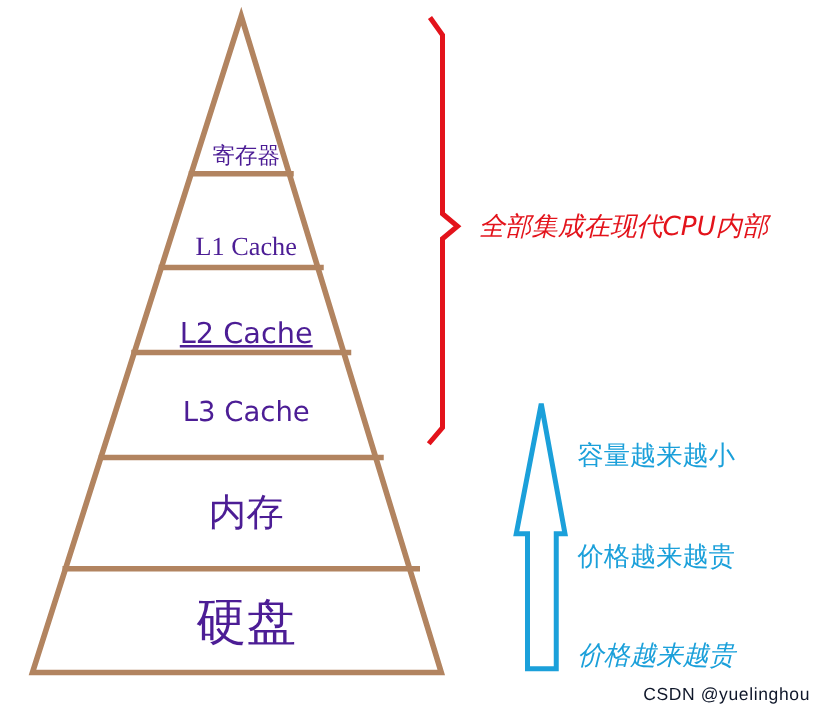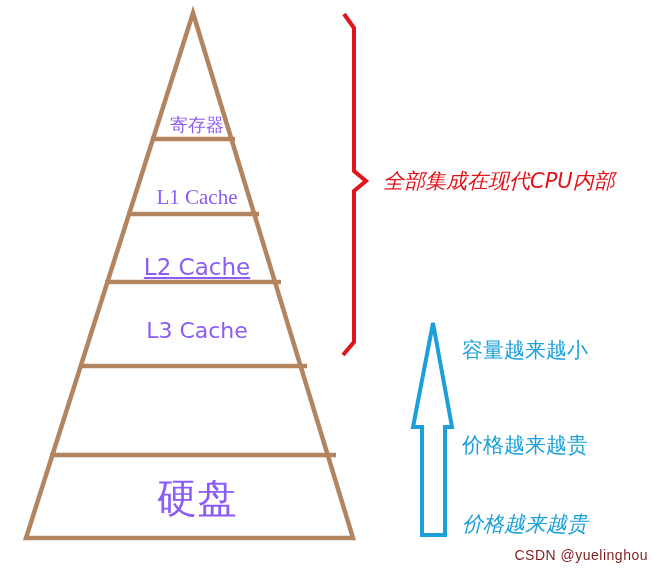--- a/index.html
+++ b/index.html
@@ -18,21 +18,21 @@
   .stage svg {
     position: absolute;
     left: 0;
     top: 0;
   }
   .layer-label {
     position: absolute;
     left: 4px;
     width: 386px;
     text-align: center;
-    color: #8b5cf6;
+    color: #4c1d95;
     white-space: nowrap;
   }
   .brace-text {
     position: absolute;
     left: 383px;
     top: 168px;
     font-size: 21px;
     line-height: 27px;
     color: var(--red);
     white-space: nowrap;
@@ -45,21 +45,21 @@
     line-height: 26px;
     color: var(--blue);
     white-space: nowrap;
   }
   .watermark {
     position: absolute;
     right: 7px;
     top: 546px;
     font-size: 14px;
     line-height: 18px;
-    color: #7f1d1d;
+    color: #0f172a;
     letter-spacing: 0.5px;
     font-family: "Liberation Sans", sans-serif;
     white-space: nowrap;
   }
 </style>
 </head>
 <body>
 
 <div class="stage">
 
@@ -75,23 +75,24 @@
 
     <polyline points="344,14 354,28 354,171 366,181 354,191 354,342 343,355" fill="none" style="stroke: var(--red);" stroke-width="4" stroke-linejoin="miter"></polyline>
 
     <polygon points="433,323 452,427 445,427 445,535 422,535 422,427 413,427" fill="#ffffff" style="stroke: var(--blue);" stroke-width="4" stroke-linejoin="miter"></polygon>
   </svg>
 
   <div class="layer-label" style="top:112px; font-size:18px; line-height:26px;">寄存器</div>
   <div class="layer-label" style="top:184px; font-size:21px; line-height:27px;font-family:Liberation Serif, serif;">L1 Cache</div>
   <div class="layer-label" style="top:252px; font-size:23px; line-height:30px;text-decoration:underline;">L2 Cache</div>
   <div class="layer-label" style="top:314px; font-size:22px; line-height:33px;">L3 Cache</div>
+  <div class="layer-label" style="top:392px; font-size:30px; line-height:37px;">内存</div>
   <div class="layer-label" style="top:480px; font-size:40px; line-height:37px;">硬盘</div>
 
   <div class="brace-text">全部集成在现代CPU内部</div>
 
-  <div class="arrow-text" style="top:337px;">容量越来越小</div>
+  <div class="arrow-text" style="top:351px;">容量越来越小</div>
   <div class="arrow-text" style="top:432px;">价格越来越贵</div>
   <div class="arrow-text" style="top:511px;font-style:italic;">价格越来越贵</div>
 
   <div class="watermark">CSDN @yuelinghou</div>
 
 </div>
 
 </body></html>

